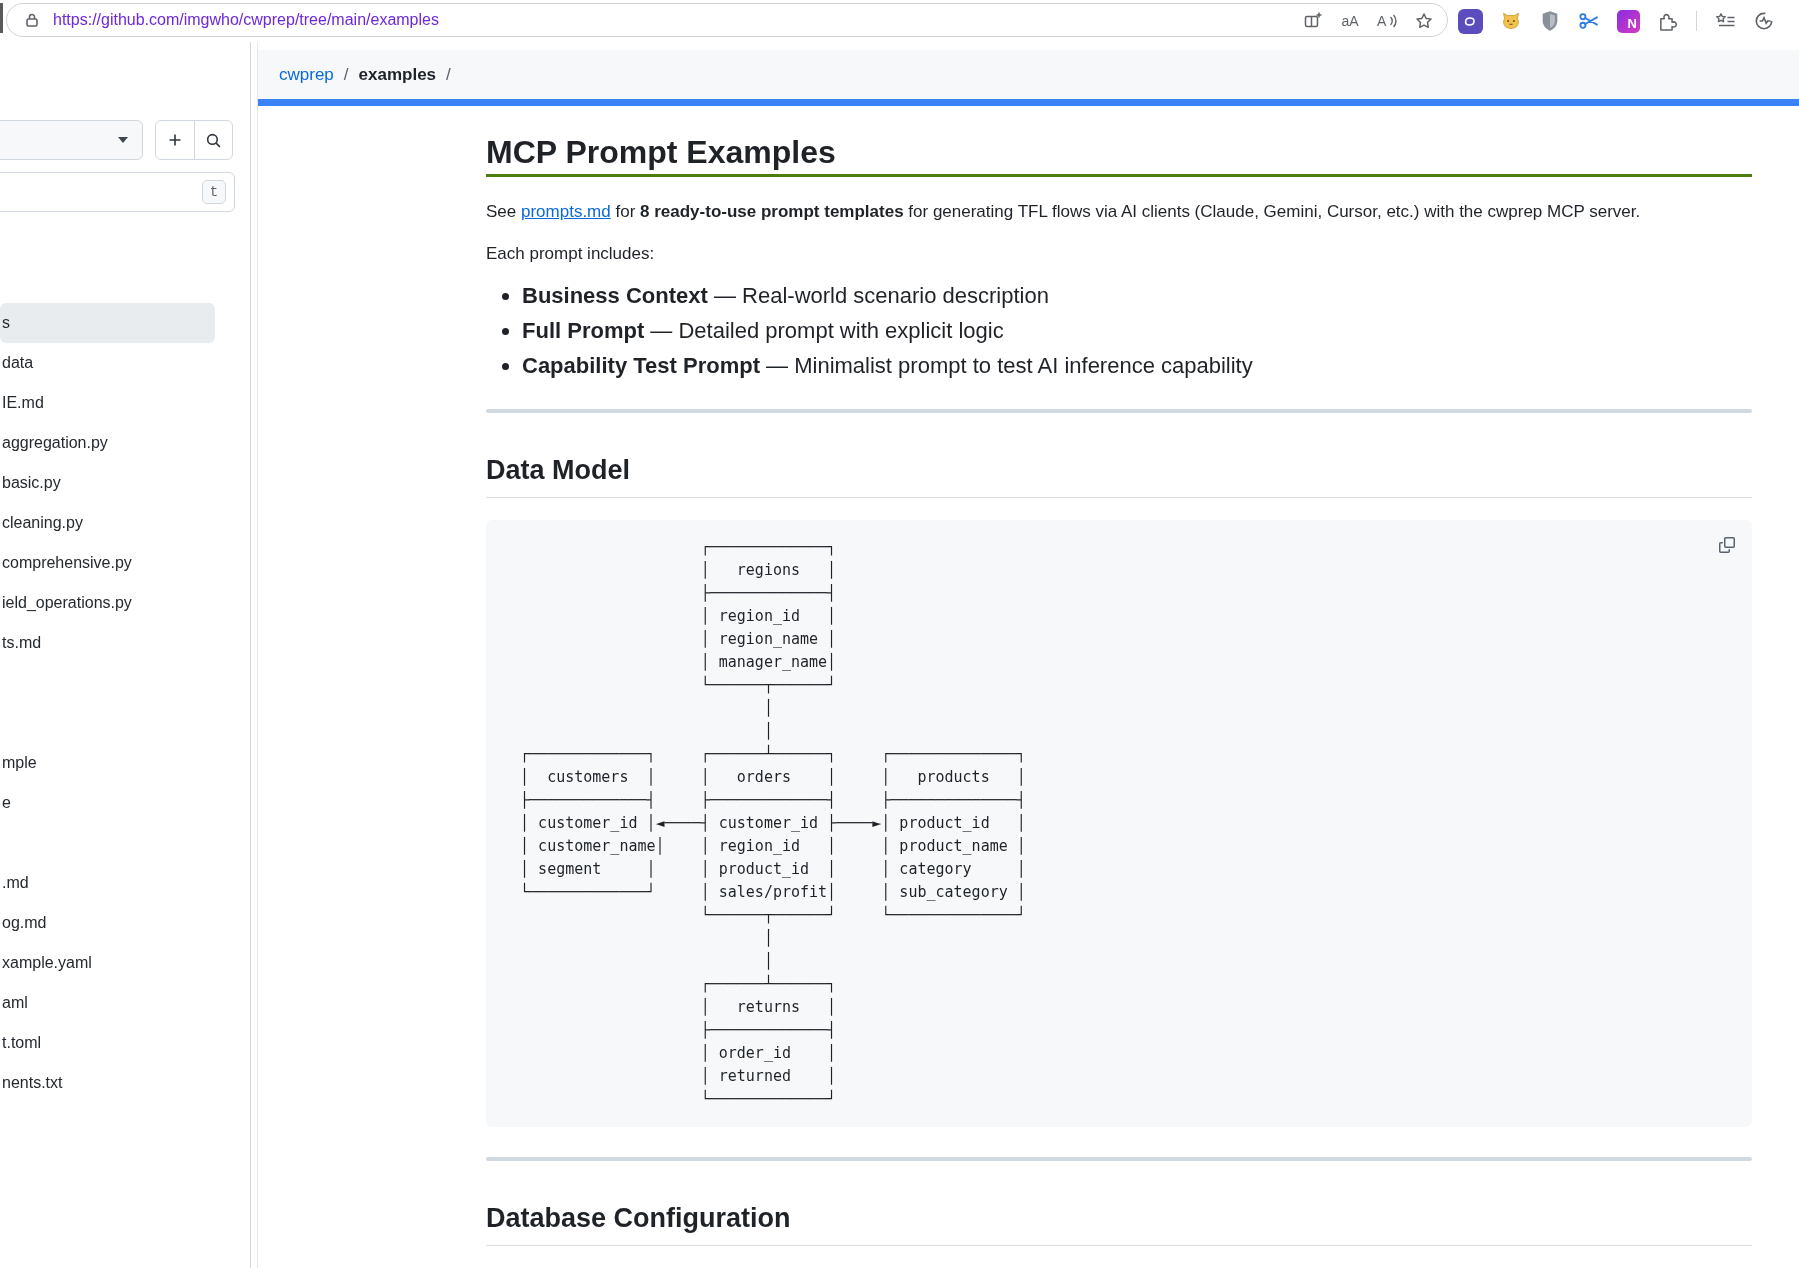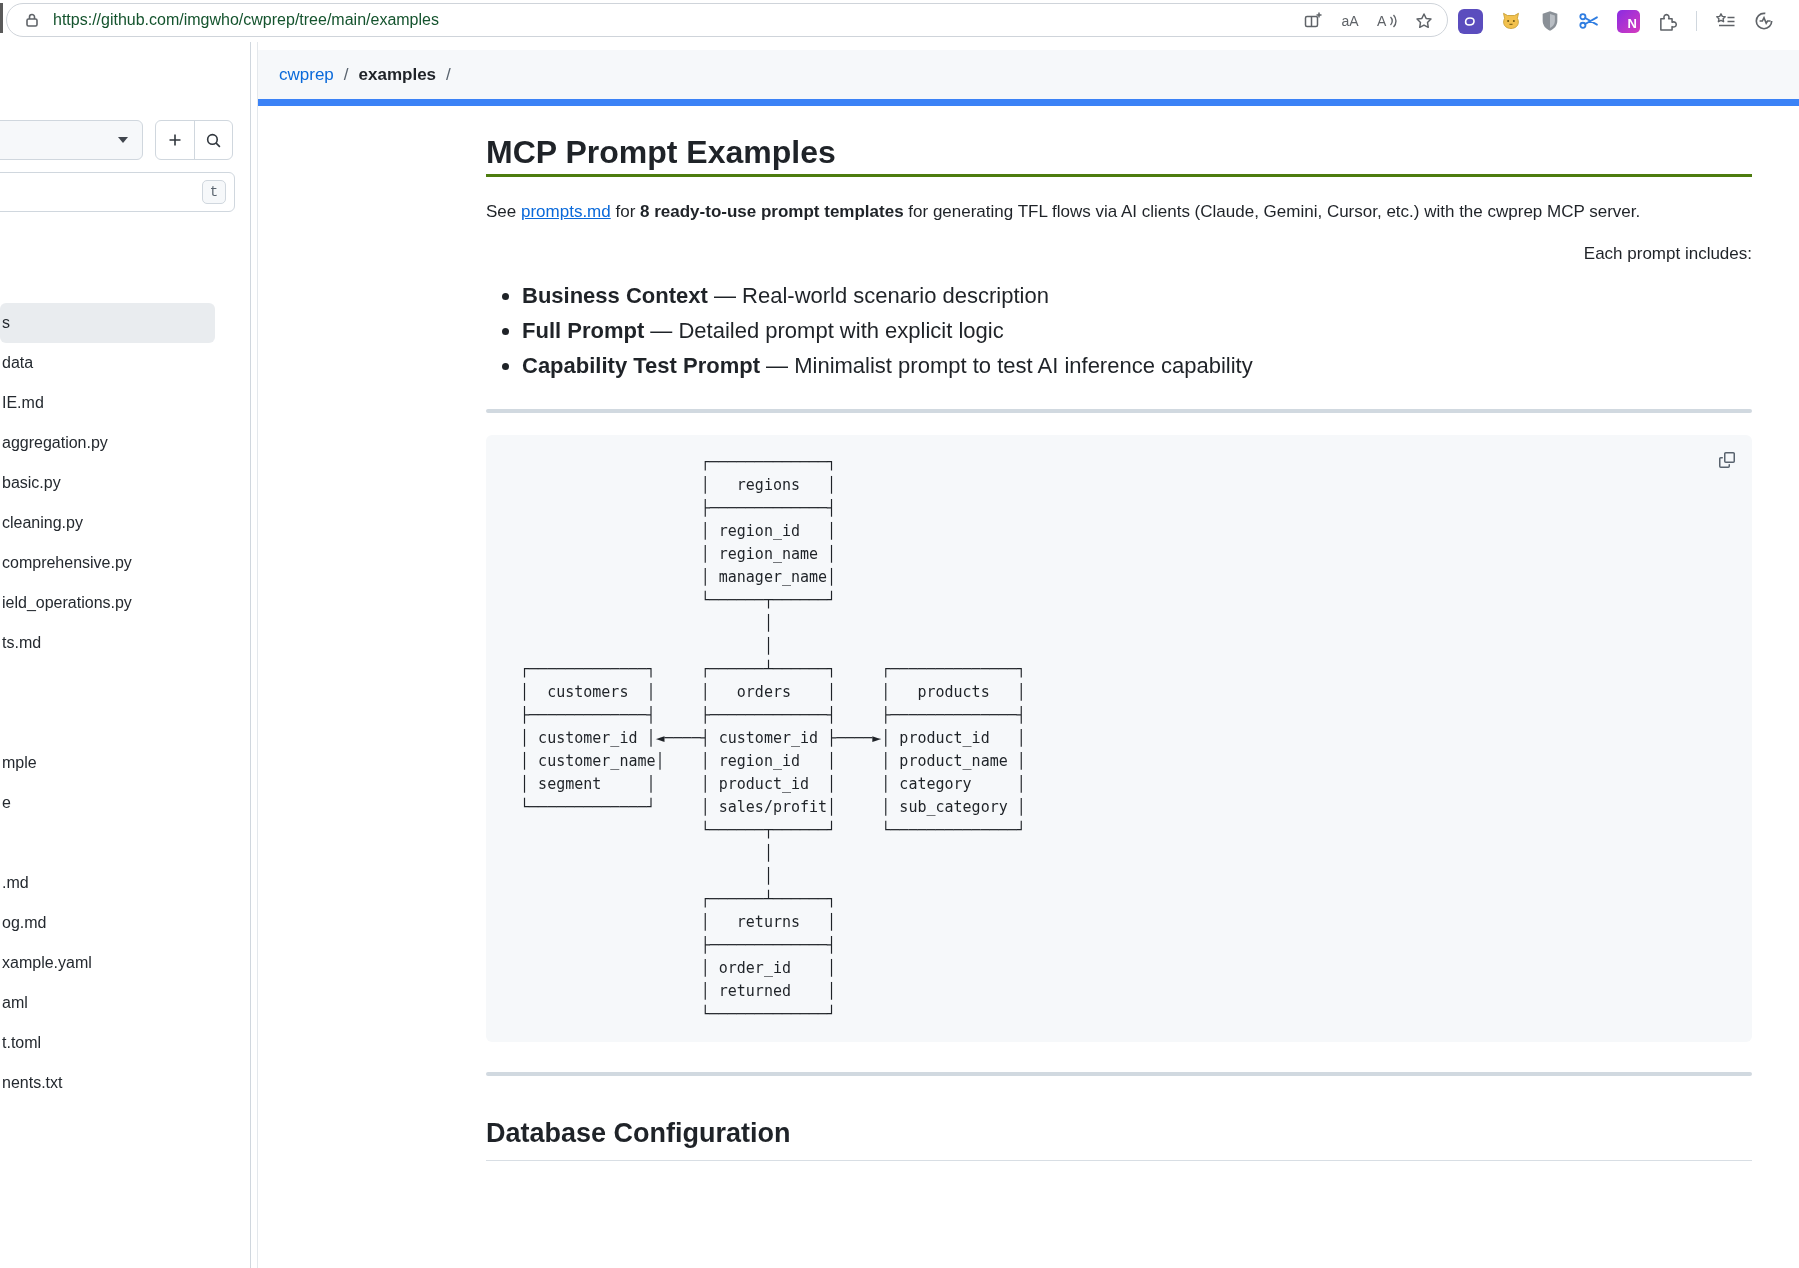--- a/index.html
+++ b/index.html
@@ -11,21 +11,21 @@
   }
 
   
   .browser-bar { position:absolute; top:0; left:0; width:1799px; height:42px; background:#fff; }
   .win-edge { position:absolute; left:0; top:3px; width:3px; height:30px; background:#5a5a5a; }
   .address-pill {
     position:absolute; left:6px; top:3px; width:1442px; height:34px;
     border:1px solid #cfd4da; border-radius:17px; background:#fff;
     display:flex; align-items:center; padding:0 14px;
   }
-  .url-text { font-size:16px; color:#14532d; margin-left:10px; white-space:nowrap; }
+  .url-text { font-size:16px; color:#6d28d9; margin-left:10px; white-space:nowrap; }
   .pill-icons { position:absolute; right:12px; top:0; height:34px; display:flex; align-items:center; gap:15px; }
   .chrome-ico { width:22px; height:22px; display:flex; align-items:center; justify-content:center; color:#5f6368; }
   .ext-icons { position:absolute; left:1458px; top:4px; height:34px; display:flex; align-items:center; gap:17px; }
   .ext-badge { width:25px; height:25px; border-radius:6px; display:flex; align-items:center; justify-content:center; }
   .ext-purple { background:#5b4dbe; }
   .n-badge { width:23px; height:23px; border-radius:5px; background:linear-gradient(135deg,#8a2be2 0%,#d63bbe 100%);
              color:#fff; font-weight:bold; font-size:13px; display:flex; align-items:flex-end; justify-content:flex-end; padding:2px 3px; }
   .tb-divider { width:1px; height:20px; background:#d0d7de; }
   .glyph-translate { font-size:14px; color:#5f6368; letter-spacing:0; }
 
@@ -65,21 +65,21 @@
     display:flex; align-items:center; padding-left:21px; font-size:17px;
   }
   .crumb-repo { color:#0969da; text-decoration:none; }
   .crumb-sep { color:#59636e; margin:0 10px; }
   .crumb-cur { font-weight:bold; color:#1f2328; }
 
   
   .markdown { padding:0 47px 0 228px; }
   .md-h1 { font-size:32px; font-weight:600; line-height:40px; margin:26px 0 0 0; padding-bottom:2px; border-bottom:3px solid #4d7c0f; }
   .md-p { font-size:17px; line-height:26px; margin:22px 0 0 0; }
-  .md-p.tight { margin-top:16px;text-align:right; }
+  .md-p.tight { margin-top:16px; }
   .md-link { color:#0969da; text-decoration:underline; }
   .md-ul { margin:16px 0 0 0; padding-left:36px; }
   .md-ul li { font-size:22px; line-height:26px; margin-top:9px; }
   .md-b { font-weight:bold; }
   .md-hr { border:0; height:4px; background:#d1d9e0; border-radius:2px; margin:30px 0 0 0; }
   .md-h2 { font-size:27px; font-weight:600; line-height:34px; margin:40px 0 0 0; padding-bottom:10px; border-bottom:1px solid #d8dee4; }
   .codeblock { position:relative; margin-top:22px; background:#f6f8fa; border-radius:6px; padding:16px; }
   .codeblock pre {
     margin:0; font-family:"DejaVu Sans Mono","Liberation Mono",monospace;
     font-size:15px; line-height:23px; color:#1f2328; white-space:pre;
@@ -242,20 +242,21 @@
     <p class="md-p tight">Each prompt includes:</p>
 
     <ul class="md-ul">
       <li><span class="md-b">Business Context</span><span> — Real-world scenario description</span></li>
       <li><span class="md-b">Full Prompt</span><span> — Detailed prompt with explicit logic</span></li>
       <li><span class="md-b">Capability Test Prompt</span><span> — Minimalist prompt to test AI inference capability</span></li>
     </ul>
 
     <hr class="md-hr">
 
+    <h2 class="md-h2">Data Model</h2>
 
     <div class="codeblock">
       <pre>                      ┌─────────────┐
                       │   regions   │
                       ├─────────────┤
                       │ region_id   │
                       │ region_name │
                       │ manager_name│
                       └──────┬──────┘
                              │

